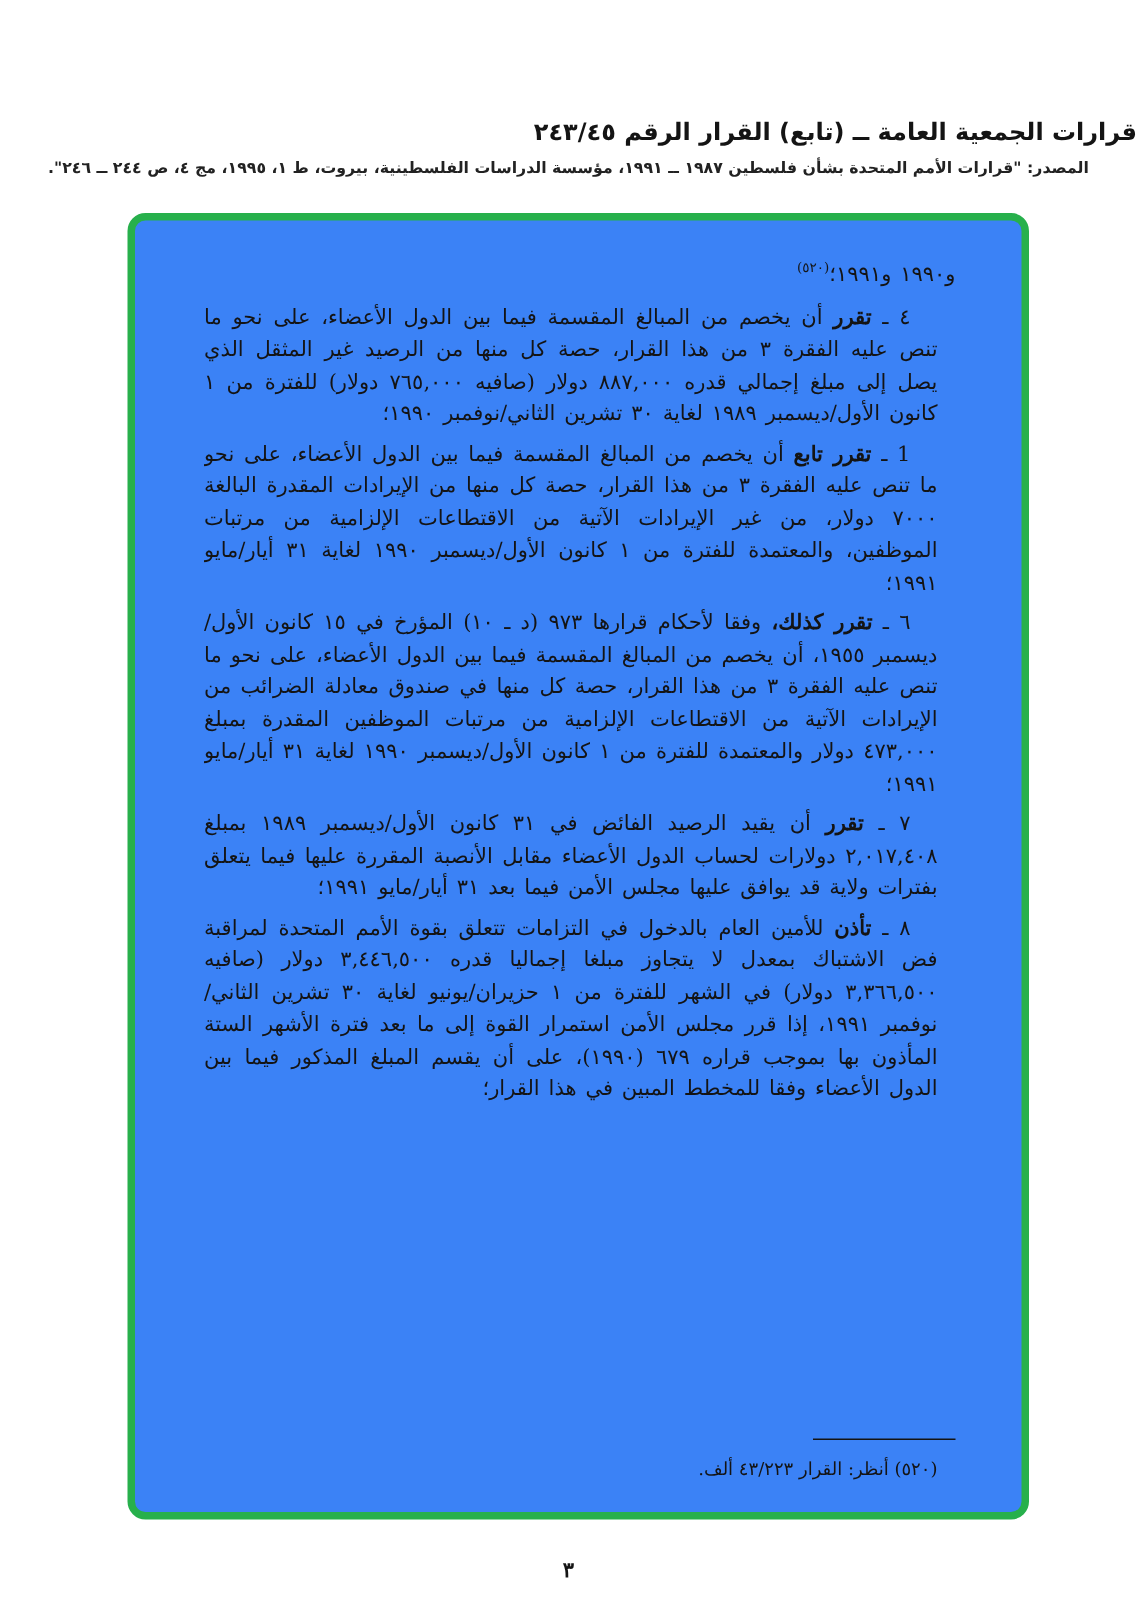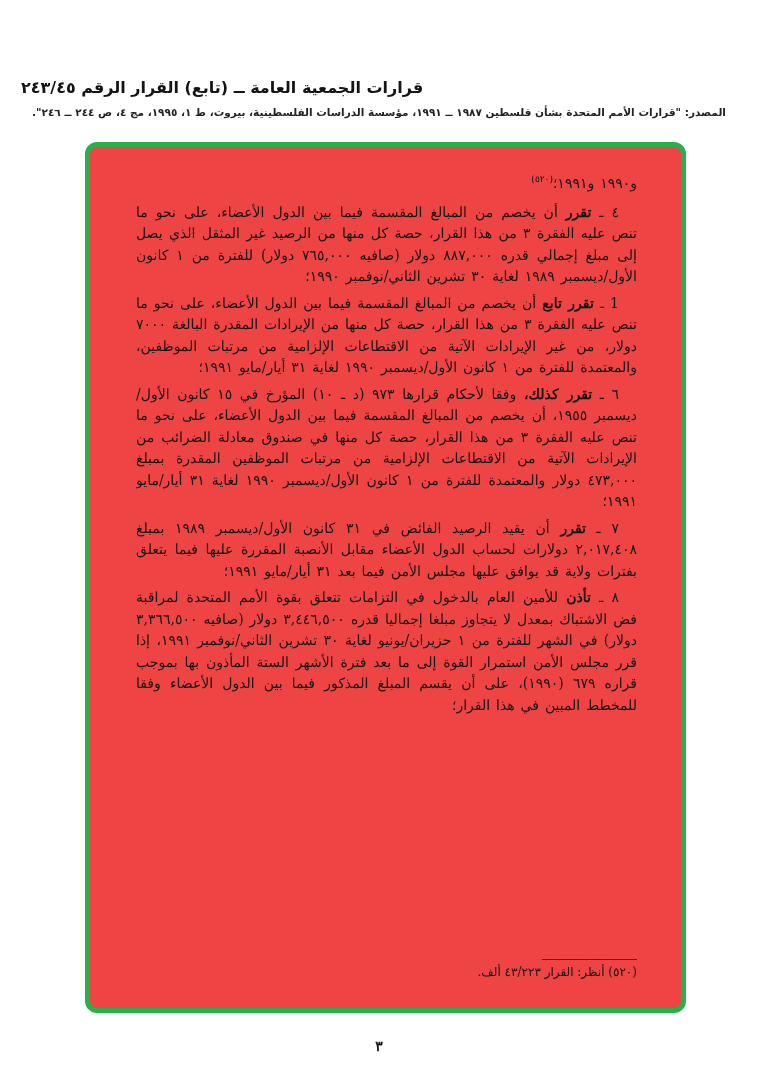--- a/index.html
+++ b/index.html
@@ -4,55 +4,55 @@
 <style>
   html,body{margin:0;padding:0;background:#e8e8e8;}
   .page{
     position:relative;width:758px;height:1078px;background:#ffffff;
     margin:0 auto;overflow:hidden;color:#141414;
     font-family:"DejaVu Serif", serif;
   }
   
   .header-title{
     position:absolute;top:78px;left:0;right:0;
-    text-align:left;direction:rtl;
+    text-align:right;direction:rtl;
     font-family:"DejaVu Sans", sans-serif;
-    font-weight:bold;font-size:16px;letter-spacing:0;margin-left:21px;
+    font-weight:bold;font-size:16px;letter-spacing:0;
   }
   .header-source{
     position:absolute;top:106px;left:0;right:0;
     text-align:center;direction:rtl;
     font-family:"DejaVu Sans", sans-serif;
     font-weight:bold;font-size:10.5px;color:#222;
   }
   
   .green-box{
     position:absolute;top:142px;left:85px;width:601px;height:871px;
     box-sizing:border-box;border:5px solid var(--accent,#27b04c);
-    border-radius:12px;background:#ef4444;
+    border-radius:12px;background:#3b82f6;
   }
   .box-inner{
     position:absolute;top:0;left:0;right:0;bottom:0;
     padding:26px 44px 10px 46px;direction:rtl;
   }
   .text-flow{
     height:778px;overflow:hidden;
     text-align:justify;font-size:14px;line-height:21.5px;
     word-spacing:1.5px;
   }
   .cont-line{margin:0 0 7px 0;}
-  .para{margin:0 0 5px 0;text-indent:18px;}
+  .para{margin:0 12px 5px 0;text-indent:18px;}
   .para .lead{font-weight:bold;}
   .para .marker{font-weight:normal;}
   sup.fn{font-size:9px;line-height:0;}
   .fn-sep{
     width:95px;height:0;border-top:1.6px solid #141414;
     margin:8px 0 5px auto; 
   }
-  .footnote{margin:0;font-size:12px;text-align:right;direction:rtl;}
+  .footnote{margin:12px;font-size:12px;text-align:right;direction:rtl;}
   
   .page-num{
     position:absolute;top:1038px;left:0;right:0;
     text-align:center;font-weight:bold;font-size:14px;
   }
 </style>
 </head>
 <body>
 
 <div class="page">

